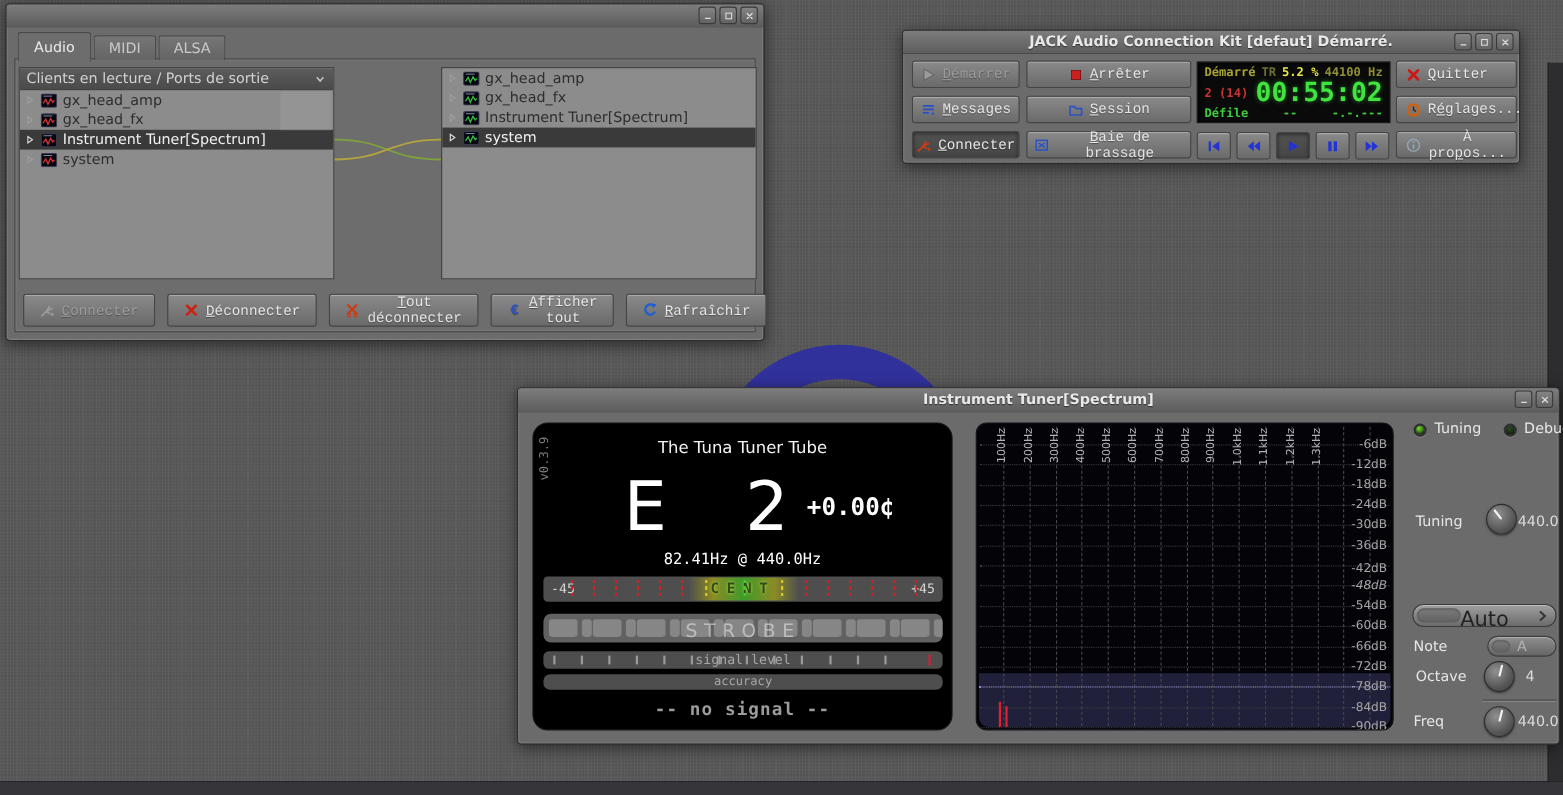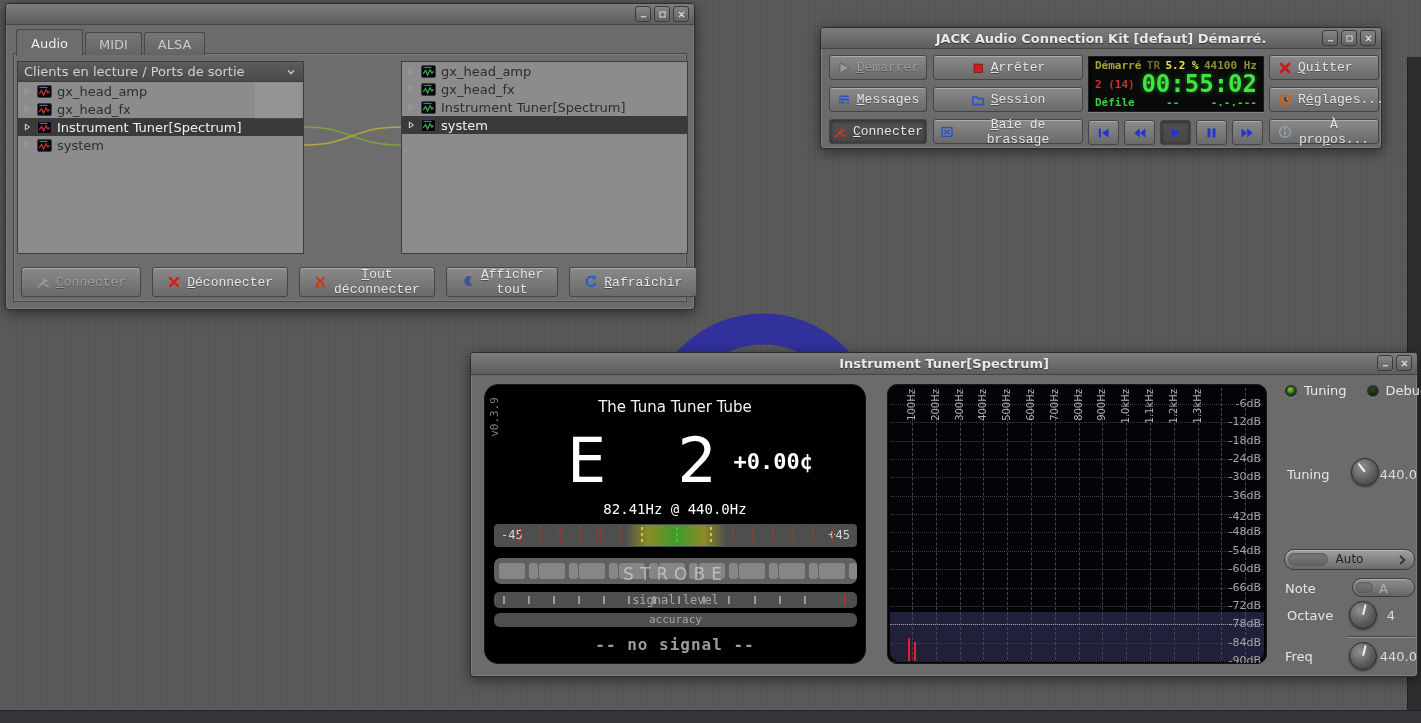--- a/index.html
+++ b/index.html
@@ -571,20 +571,21 @@
         <span class="tu-version">v0.3.9</span>
         <div class="tu-title">The Tuna Tuner Tube</div>
         <div class="tu-noterow">
           <span class="tu-note">E  2</span>
           <span class="tu-cents">+0.00¢</span>
         </div>
         <div class="tu-freq">82.41Hz @ 440.0Hz</div>
         <div class="bar tu-cbar" id="cents-bar">
           <span class="minl">-45</span>
           <div class="cgrad"></div>
+          <div class="clabel">CENT</div>
           <span class="maxl">+45</span>
         <div class="ctick" style="left: 7%; background: repeating-linear-gradient(rgb(204, 34, 34) 0px, rgb(204, 34, 34) 3px, transparent 3px, transparent 6px);"></div>
             <div class="ctick" style="left: 12.5%; background: repeating-linear-gradient(rgb(204, 34, 34) 0px, rgb(204, 34, 34) 3px, transparent 3px, transparent 6px);"></div>
             <div class="ctick" style="left: 18%; background: repeating-linear-gradient(rgb(204, 34, 34) 0px, rgb(204, 34, 34) 3px, transparent 3px, transparent 6px);"></div>
             <div class="ctick" style="left: 23.5%; background: repeating-linear-gradient(rgb(204, 34, 34) 0px, rgb(204, 34, 34) 3px, transparent 3px, transparent 6px);"></div>
             <div class="ctick" style="left: 29%; background: repeating-linear-gradient(rgb(204, 34, 34) 0px, rgb(204, 34, 34) 3px, transparent 3px, transparent 6px);"></div>
             <div class="ctick" style="left: 34.5%; background: repeating-linear-gradient(rgb(204, 34, 34) 0px, rgb(204, 34, 34) 3px, transparent 3px, transparent 6px);"></div>
             <div class="ctick" style="left: 40.5%; background: repeating-linear-gradient(rgb(216, 200, 32) 0px, rgb(216, 200, 32) 3px, transparent 3px, transparent 6px);"></div>
             <div class="ctick" style="left: 50%; background: repeating-linear-gradient(rgb(68, 204, 51) 0px, rgb(68, 204, 51) 3px, transparent 3px, transparent 6px);"></div>
             <div class="ctick" style="left: 59.5%; background: repeating-linear-gradient(rgb(216, 200, 32) 0px, rgb(216, 200, 32) 3px, transparent 3px, transparent 6px);"></div>
@@ -687,21 +688,21 @@
           <div class="flabel" style="left: 256px;">1.1kHz</div>
           <div class="flabel" style="left: 279.8px;">1.2kHz</div>
           <div class="flabel" style="left: 303.6px;">1.3kHz</div>
           <div class="dlabel" style="top: 12px;">-6dB</div>
           <div class="dlabel" style="top: 30.355px;">-12dB</div>
           <div class="dlabel" style="top: 48.71px;">-18dB</div>
           <div class="dlabel" style="top: 67.065px;">-24dB</div>
           <div class="dlabel" style="top: 85.42px;">-30dB</div>
           <div class="dlabel" style="top: 103.775px;">-36dB</div>
           <div class="dlabel" style="top: 125px;">-42dB</div>
-          <div class="dlabel" style="top: 140.485px;">-48dB</div>
+          <div class="dlabel" style="top: 140.485px; font-style: italic;">-48dB</div>
           <div class="dlabel" style="top: 158.84px;">-54dB</div>
           <div class="dlabel" style="top: 177.195px;">-60dB</div>
           <div class="dlabel" style="top: 195.55px;">-66dB</div>
           <div class="dlabel" style="top: 213.905px;">-72dB</div>
           <div class="dlabel" style="top: 232.26px;">-78dB</div>
           <div class="dlabel" style="top: 250.615px;">-84dB</div>
           <div class="dlabel" style="top: 268.97px;">-90dB</div>
           <div class="spike" style="left: 19.716px; height: 23.4442px; background: rgb(225, 32, 46);"></div>
           <div class="spike" style="left: 26.38px; height: 18.8554px; background: rgb(225, 32, 46);"></div>
         </div>
@@ -720,21 +721,21 @@
           </div>
 
         <span class="tlabel" style="left:16px;top:92px;">Tuning</span>
         <div class="knob" style="left:80px;top:83px;">
             <span class="ptr" style="transform:rotate(-38deg);"></span>
           </div>
         <span class="tvalue" style="left:108px;top:92px;width:38px;">440.0</span>
 
         <div class="pillbtn" style="left:13px;top:174px;width:131px;height:21px;">
           <div class="pill-handle" style="width:40px;"></div>
-          <div class="pill-label" style="top:2px;font-size:12px;">Auto</div>
+          <div class="pill-label" style="top:2px;font-size:19px;">Auto</div>
           <span class="pill-chev">
               <svg viewBox="0 0 12 14">
                 <path d="M4 3 L8.5 7 L4 11" fill="none" stroke="currentColor" stroke-width="1.8"></path>
               </svg>
             </span>
         </div>
 
         <span class="tlabel" style="left:14px;top:206px;">Note</span>
         <div class="pillbtn note-pill" style="left:81px;top:203px;width:63px;height:19px;">
           <div class="pill-handle" style="width:17px;"></div>

